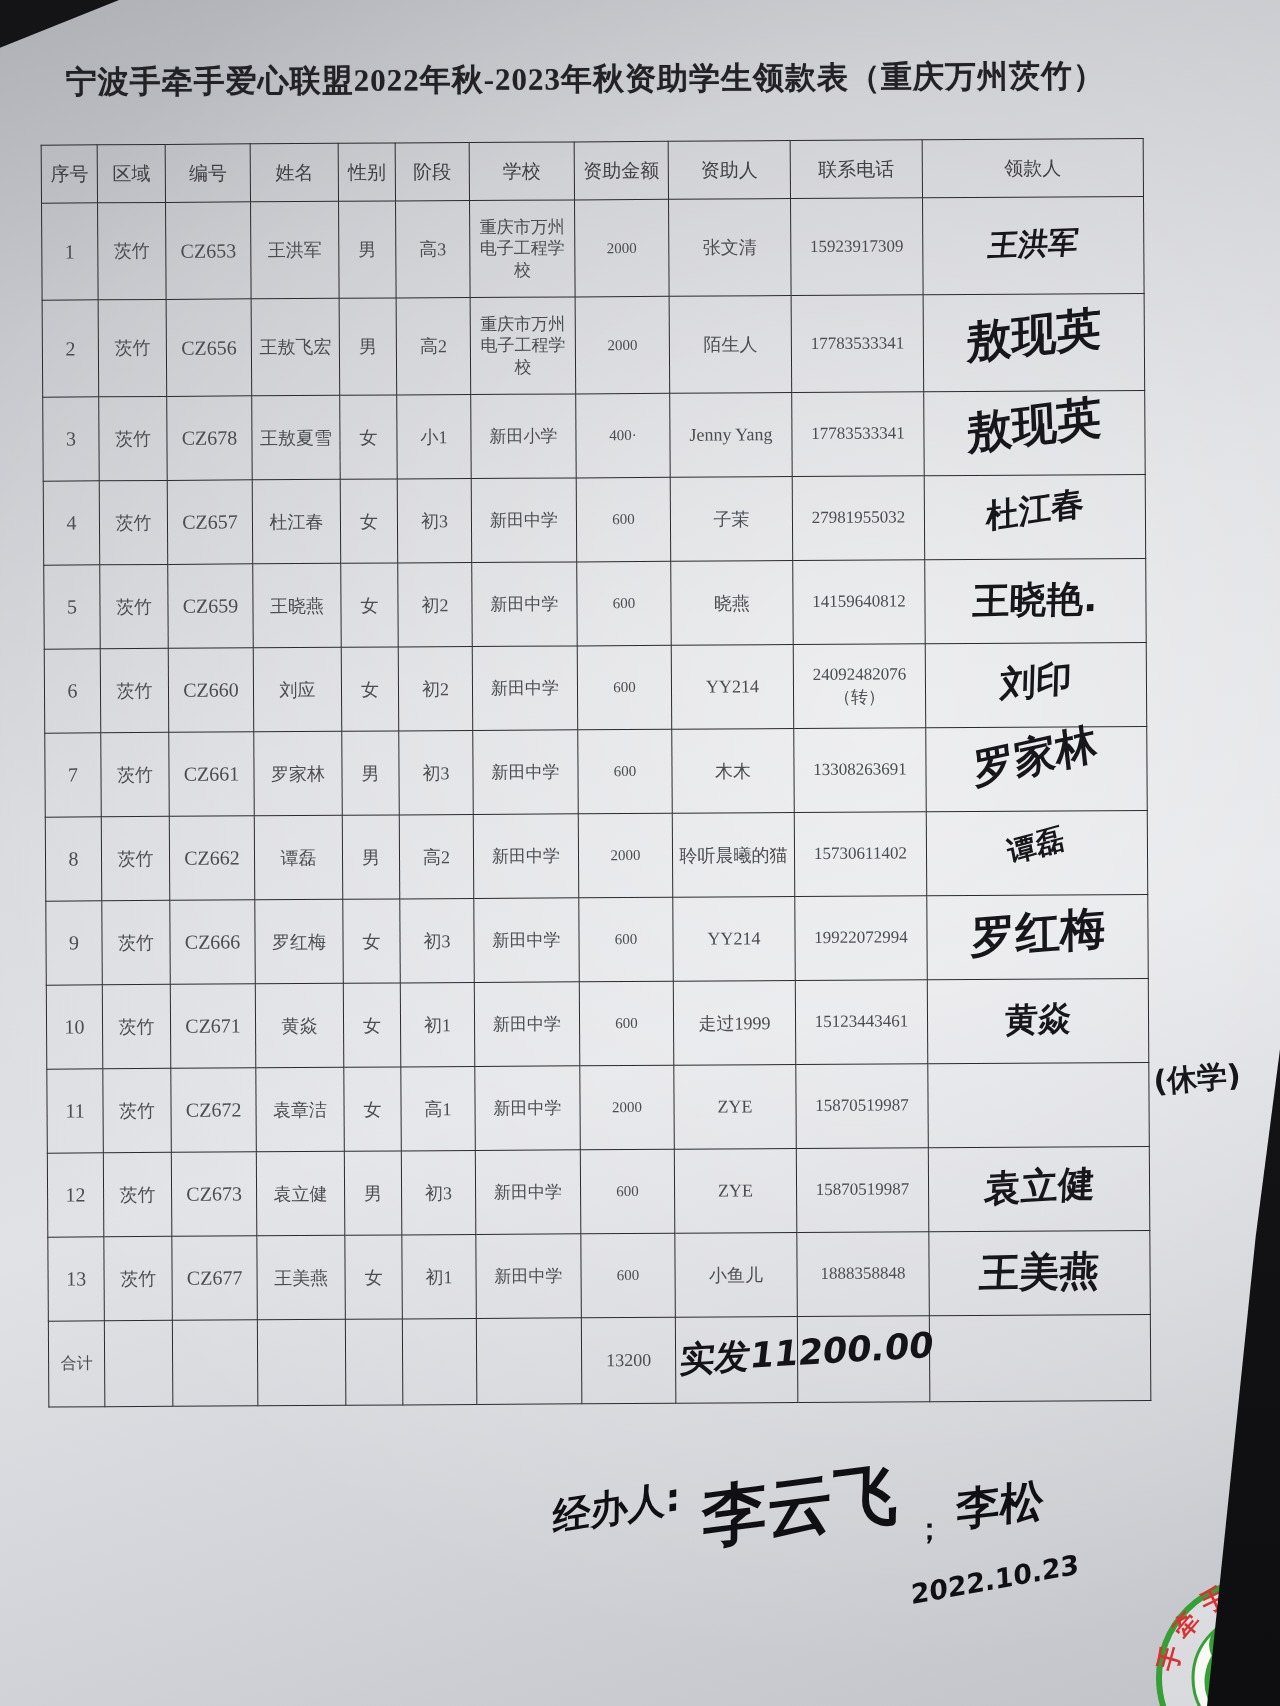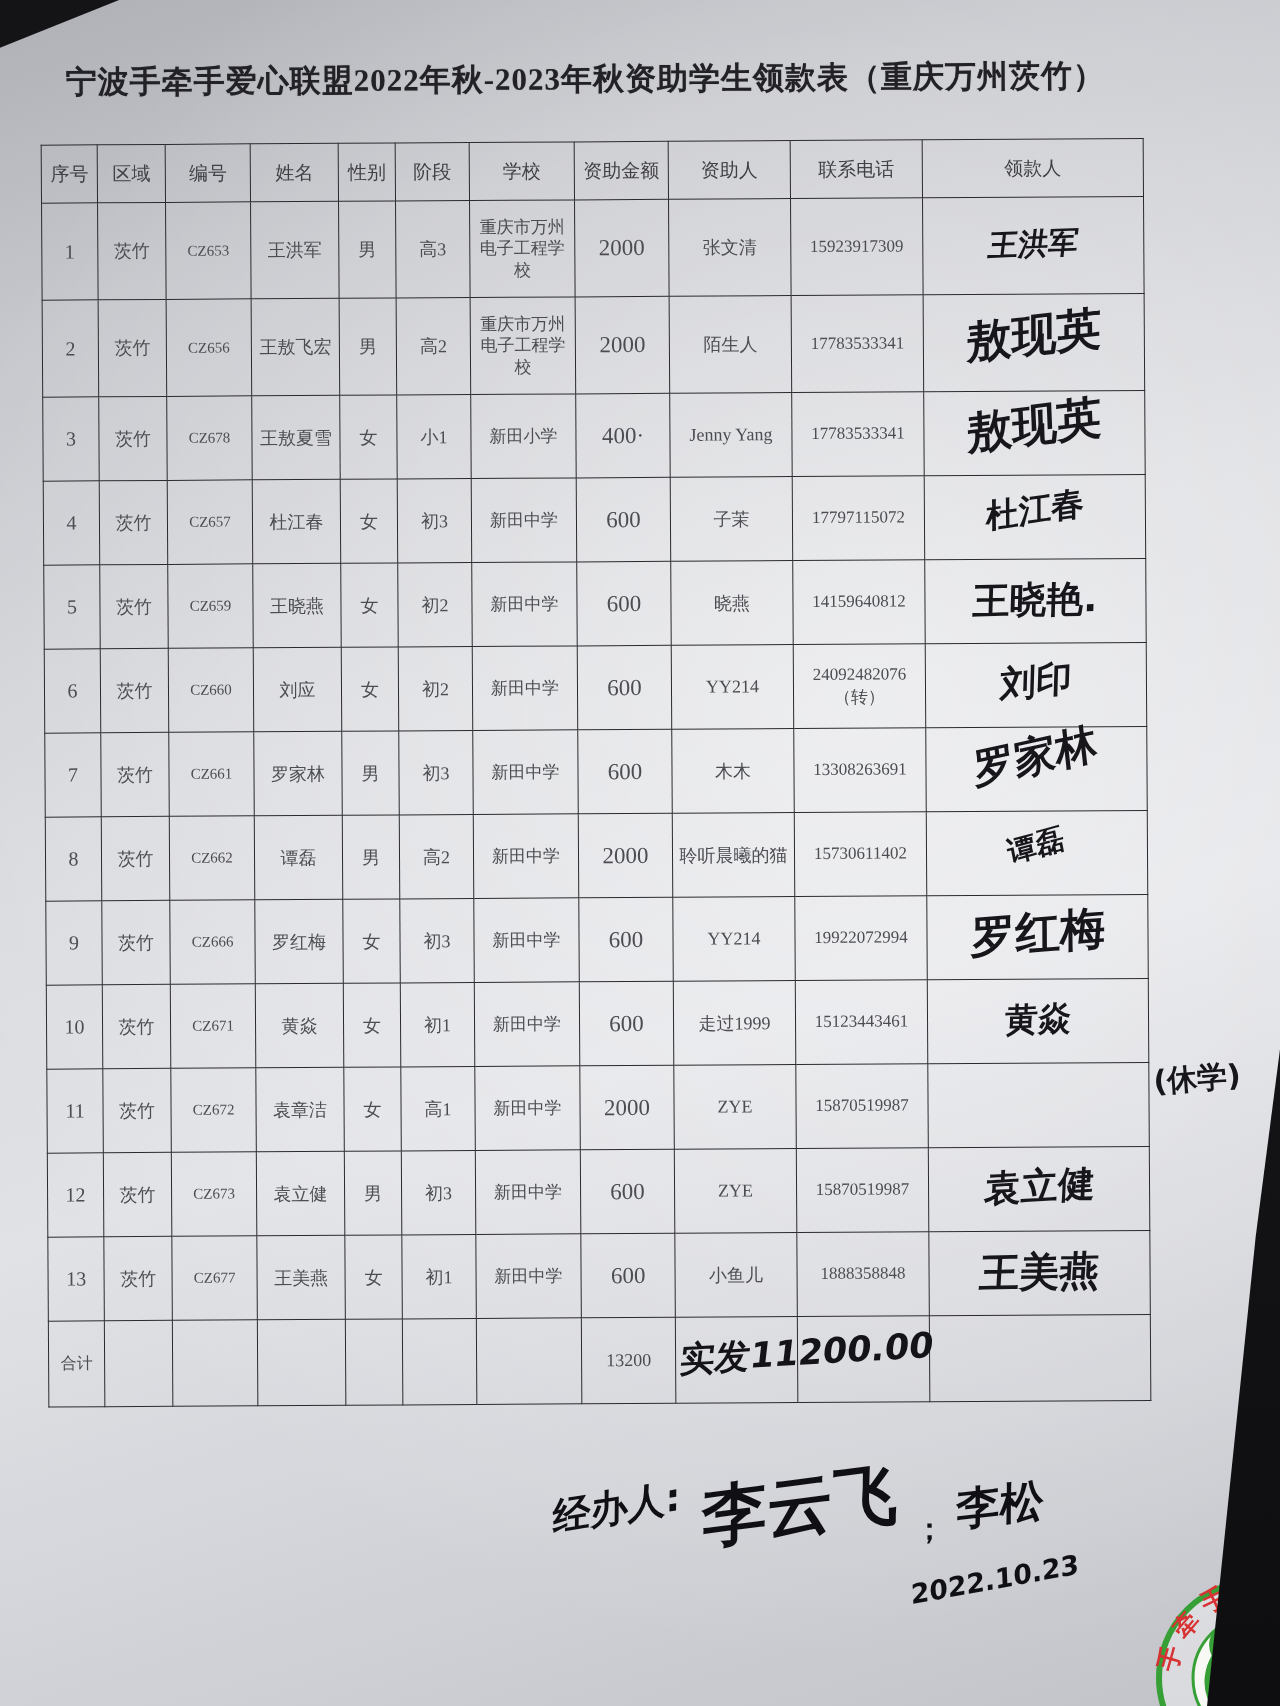--- a/index.html
+++ b/index.html
@@ -28,23 +28,23 @@
   table.grid col.c11{width:221px}
   table.grid th,table.grid td{
     border:1.6px solid #2b2b2f;text-align:center;vertical-align:middle;
     padding:2px 4px;color:#4c4d52;}
   table.grid thead tr{height:58px}
   table.grid thead th{font-size:19px;font-weight:normal;color:#404045;}
   #rows tr{height:84px}
   #rows tr:nth-child(1),#rows tr:nth-child(2){height:97px}
   td.c-no{font-size:20px;color:#333338;}
   td.c-region,td.c-name,td.c-gender,td.c-stage,td.c-funder{font-size:18px;color:#5a5b60;}
-  td.c-code{font-size:15px;color:#47484d;font-family:"Liberation Serif",serif;}
+  td.c-code{font-size:20px;color:#47484d;font-family:"Liberation Serif",serif;}
   td.c-school{font-size:17px;color:#5a5b60;line-height:1.25;padding:2px 13px;border-radius:11px;}
-  td.c-amount{font-size:23px;color:#38393e;}
+  td.c-amount{font-size:15px;color:#38393e;}
   td.c-phone{font-size:17px;color:#323338;white-space:pre-line;line-height:1.3;}
   td.c-sig{overflow:visible;text-align:left;padding-left:10px;}
   .sig{display:inline-block;white-space:nowrap;font-family:"DejaVu Sans",sans-serif;
     font-weight:bold;color:#17171b;transform-origin:left center;}
   #rows tr:nth-child(1)  .sig{font-size:30px;transform:rotate(-2deg) skewX(-9deg);}
   #rows tr:nth-child(2)  .sig{font-size:45px;transform:rotate(-6deg) skewX(-6deg);}
   #rows tr:nth-child(3)  .sig{font-size:45px;transform:rotate(-7deg) skewX(-5deg);}
   #rows tr:nth-child(4)  .sig{font-size:33px;transform:rotate(-8deg) skewX(-8deg);}
   #rows tr:nth-child(5)  .sig{font-size:37px;transform:rotate(-1deg) skewX(-3deg);}
   #rows tr:nth-child(6)  .sig{font-size:36px;transform:rotate(-5deg) skewX(-7deg);}
@@ -160,21 +160,21 @@
         <tr>
       <td class="c-no">4</td>
       <td class="c-region">茨竹</td>
       <td class="c-code">CZ657</td>
       <td class="c-name">杜江春</td>
       <td class="c-gender">女</td>
       <td class="c-stage">初3</td>
       <td class="c-school">新田中学</td>
       <td class="c-amount">600</td>
       <td class="c-funder">子茉</td>
-      <td class="c-phone">17797115072</td>
+      <td class="c-phone">27981955032</td>
       <td class="c-sig">
         <span class="sig">杜江春</span>
       </td>
     </tr>
         <tr>
       <td class="c-no">5</td>
       <td class="c-region">茨竹</td>
       <td class="c-code">CZ659</td>
       <td class="c-name">王晓燕</td>
       <td class="c-gender">女</td>

